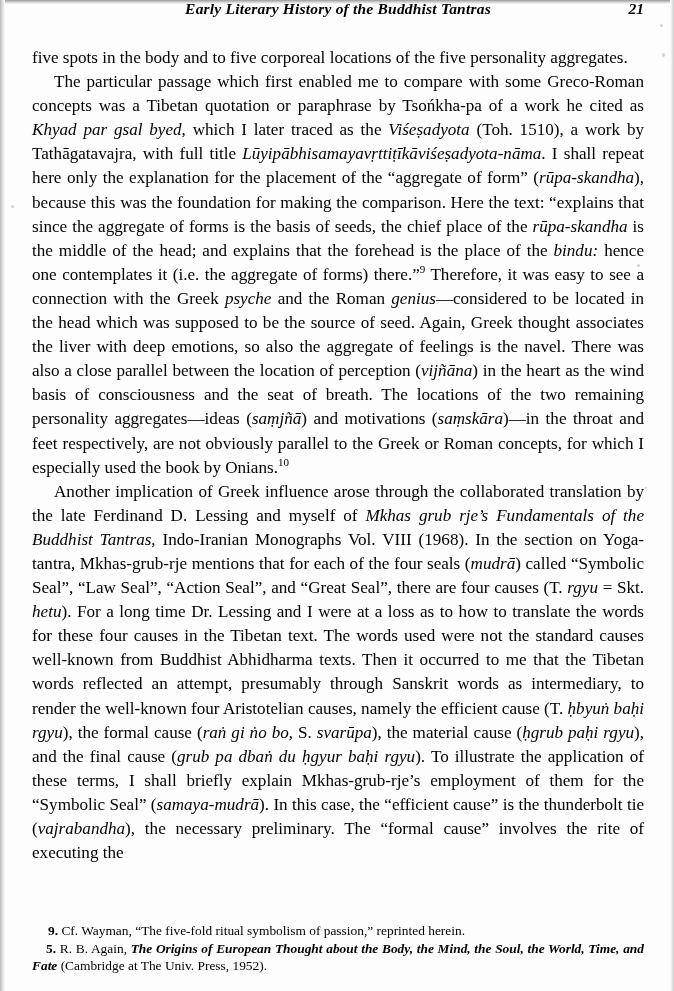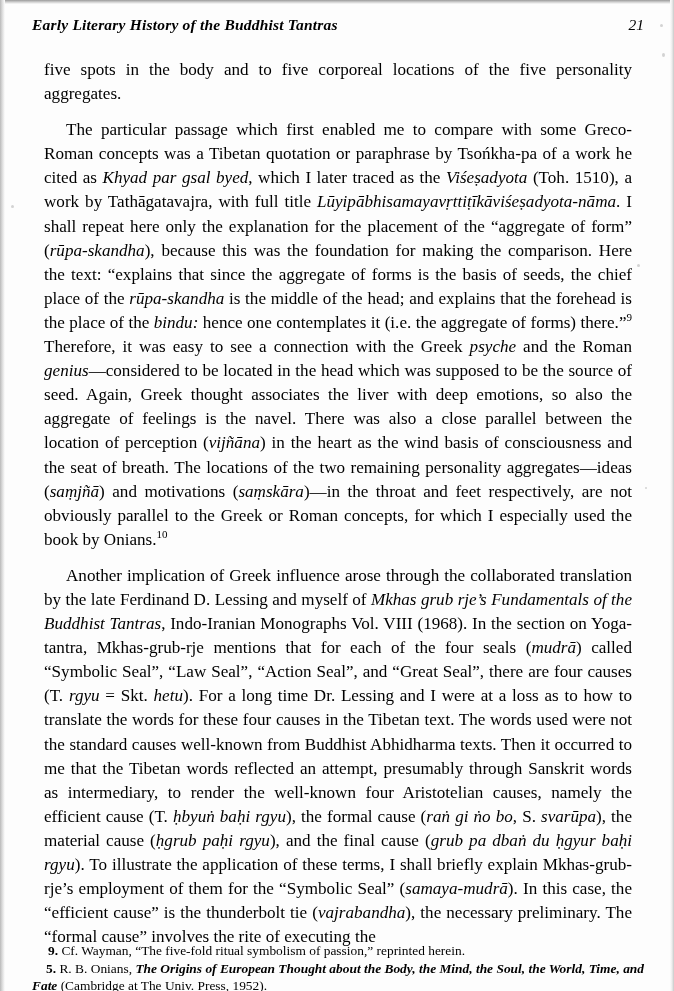--- a/index.html
+++ b/index.html
@@ -43,55 +43,56 @@
   }
   .sp1 { left: 660px; top: 24px; width: 3px; height: 3px; }
   .sp2 { left: 662px; top: 53px; width: 3px; height: 4px; }
   .sp3 { left: 11px;  top: 205px; width: 3px; height: 3px; }
   .sp4 { left: 637px; top: 264px; width: 3px; height: 3px; }
   .sp5 { left: 645px; top: 487px; width: 2px; height: 2px; }
 
   .header {
     position: absolute;
     left: 32px;
-    top: 16px;
+    top: 0;
     width: 612px;
     display: flex;
     align-items: baseline;
+    justify-content: center;
   }
   .header-title {
     font-style: italic;
     font-weight: bold;
     font-size: 15.5px;
     letter-spacing: .2px;
     white-space: nowrap;
   }
   .page-number {
     position: absolute;
     right: 0;
     top: 0;
     font-style: italic;
-    font-weight: normal;
+    font-weight: bold;
     font-size: 15.5px;
   }
 
   .body-text {
     position: absolute;
     left: 32px;
     top: 46px;
     width: 612px;
     font-size: 17.1px;
     line-height: 24.1px;
     text-align: justify;
     text-justify: inter-word;
     -webkit-hyphens: none;
     hyphens: none;
   }
   .body-text p {
-    margin: 12px;
+    margin: 0;
     text-indent: 22px;
   }
   .body-text p.noindent {
     text-indent: 0;
   }
   .body-text i { font-style: italic; }
   sup.fn {
     font-size: 11px;
     vertical-align: super;
     line-height: 0;
@@ -103,21 +104,21 @@
     top: 922px;
     width: 612px;
     font-size: 13.4px;
     line-height: 17.6px;
     text-align: justify;
   }
   .footnotes p {
     margin: 0;
     text-indent: 14px;
   }
-  .footnotes p.fn-first { text-indent: 16px; margin-top: 20px; }
+  .footnotes p.fn-first { text-indent: 16px; }
   .footnotes i { font-style: italic; }
   .footnotes b { font-weight: bold; }
 </style>
 </head>
 <body>
 
 <div class="page">
 
   <div class="scan-edge-top"></div>
   <div class="scan-edge-left"></div>
@@ -134,16 +135,16 @@
   </div>
 
   <div class="body-text">
       <p class="noindent"><span>five spots in the body and to five corporeal locations of the five personality aggregates.</span></p>
       <p><span>The particular passage which first enabled me to compare with some Greco-Roman concepts was a Tibetan quotation or paraphrase by Tsońkha-pa of a work he cited as </span><i>Khyad par gsal byed</i><span>, which I later traced as the </span><i>Viśeṣadyota</i><span> (Toh. 1510), a work by Tathāgatavajra, with full title </span><i>Lūyipābhisamayavṛttiṭīkāviśeṣadyota-nāma</i><span>. I shall repeat here only the explanation for the placement of the “aggregate of form” (</span><i>rūpa-skandha</i><span>), because this was the foundation for making the comparison. Here the text: “explains that since the aggregate of forms is the basis of seeds, the chief place of the </span><i>rūpa-skandha</i><span> is the middle of the head; and explains that the forehead is the place of the </span><i>bindu:</i><span> hence one contemplates it (i.e. the aggregate of forms) there.”</span><sup class="fn">9</sup><span> Therefore, it was easy to see a connection with the Greek </span><i>psyche</i><span> and the Roman </span><i>genius</i><span>—considered to be located in the head which was supposed to be the source of seed. Again, Greek thought associates the liver with deep emotions, so also the aggregate of feelings is the navel. There was also a close parallel between the location of perception (</span><i>vijñāna</i><span>) in the heart as the wind basis of consciousness and the seat of breath. The locations of the two remaining personality aggregates—ideas (</span><i>saṃjñā</i><span>) and motivations (</span><i>saṃskāra</i><span>)—in the throat and feet respectively, are not obviously parallel to the Greek or Roman concepts, for which I especially used the book by Onians.</span><sup class="fn">10</sup></p>
       <p><span>Another implication of Greek influence arose through the collaborated translation by the late Ferdinand D. Lessing and myself of </span><i>Mkhas grub rje’s Fundamentals of the Buddhist Tantras</i><span>, Indo-Iranian Monographs Vol. VIII (1968). In the section on Yoga-tantra, Mkhas-grub-rje mentions that for each of the four seals (</span><i>mudrā</i><span>) called “Symbolic Seal”, “Law Seal”, “Action Seal”, and “Great Seal”, there are four causes (T. </span><i>rgyu</i><span> = Skt. </span><i>hetu</i><span>). For a long time Dr. Lessing and I were at a loss as to how to translate the words for these four causes in the Tibetan text. The words used were not the standard causes well-known from Buddhist Abhidharma texts. Then it occurred to me that the Tibetan words reflected an attempt, presumably through Sanskrit words as intermediary, to render the well-known four Aristotelian causes, namely the efficient cause (T. </span><i>ḥbyuṅ baḥi rgyu</i><span>), the formal cause (</span><i>raṅ gi ṅo bo</i><span>, S. </span><i>svarūpa</i><span>), the material cause (</span><i>ḥgrub paḥi rgyu</i><span>), and the final cause (</span><i>grub pa dbaṅ du ḥgyur baḥi rgyu</i><span>). To illustrate the application of these terms, I shall briefly explain Mkhas-grub-rje’s employment of them for the “Symbolic Seal” (</span><i>samaya-mudrā</i><span>). In this case, the “efficient cause” is the thunderbolt tie (</span><i>vajrabandha</i><span>), the necessary preliminary. The “formal cause” involves the rite of executing the</span></p>
     </div>
 
   <div class="footnotes">
       <p class="fn-first"><b>9.</b><span> Cf. Wayman, “The five-fold ritual symbolism of passion,” reprinted herein.</span></p>
-      <p><b>5.</b><span> R. B. Onians, </span><i style="font-weight: bold;">The Origins of European Thought about the Body, the Mind, the Soul, the World, Time, and Fate</i><span> (Cambridge at The Univ. Press, 1952).</span></p>
+      <p><b>5.</b><span> R. B. Again, </span><i style="font-weight: bold;">The Origins of European Thought about the Body, the Mind, the Soul, the World, Time, and Fate</i><span> (Cambridge at The Univ. Press, 1952).</span></p>
     </div>
 
 </div>
 
 </body></html>

